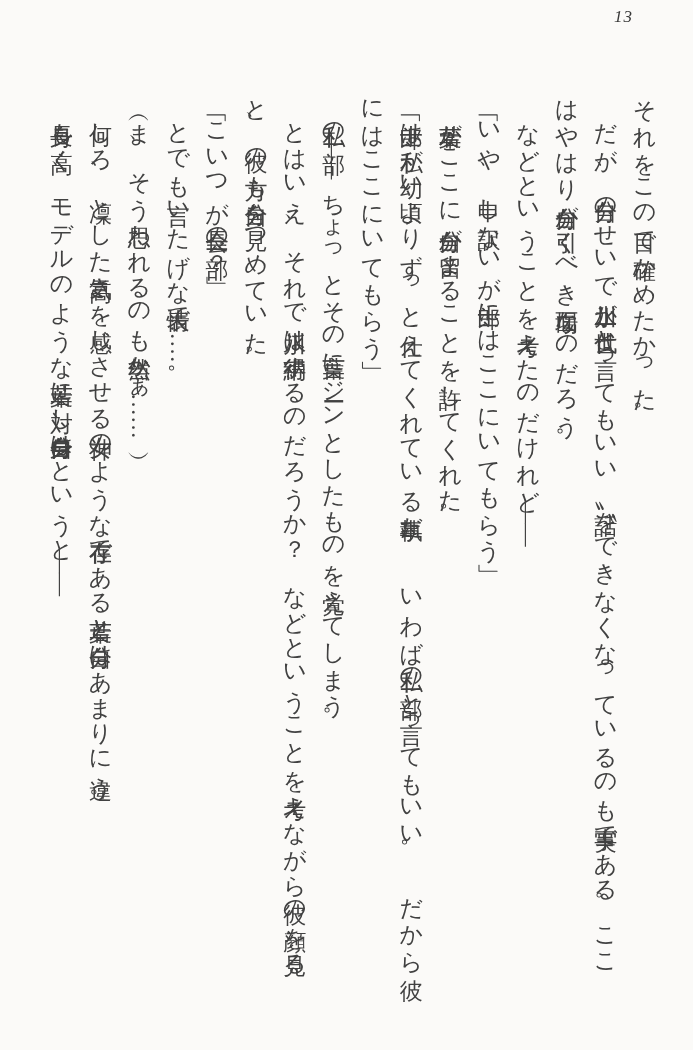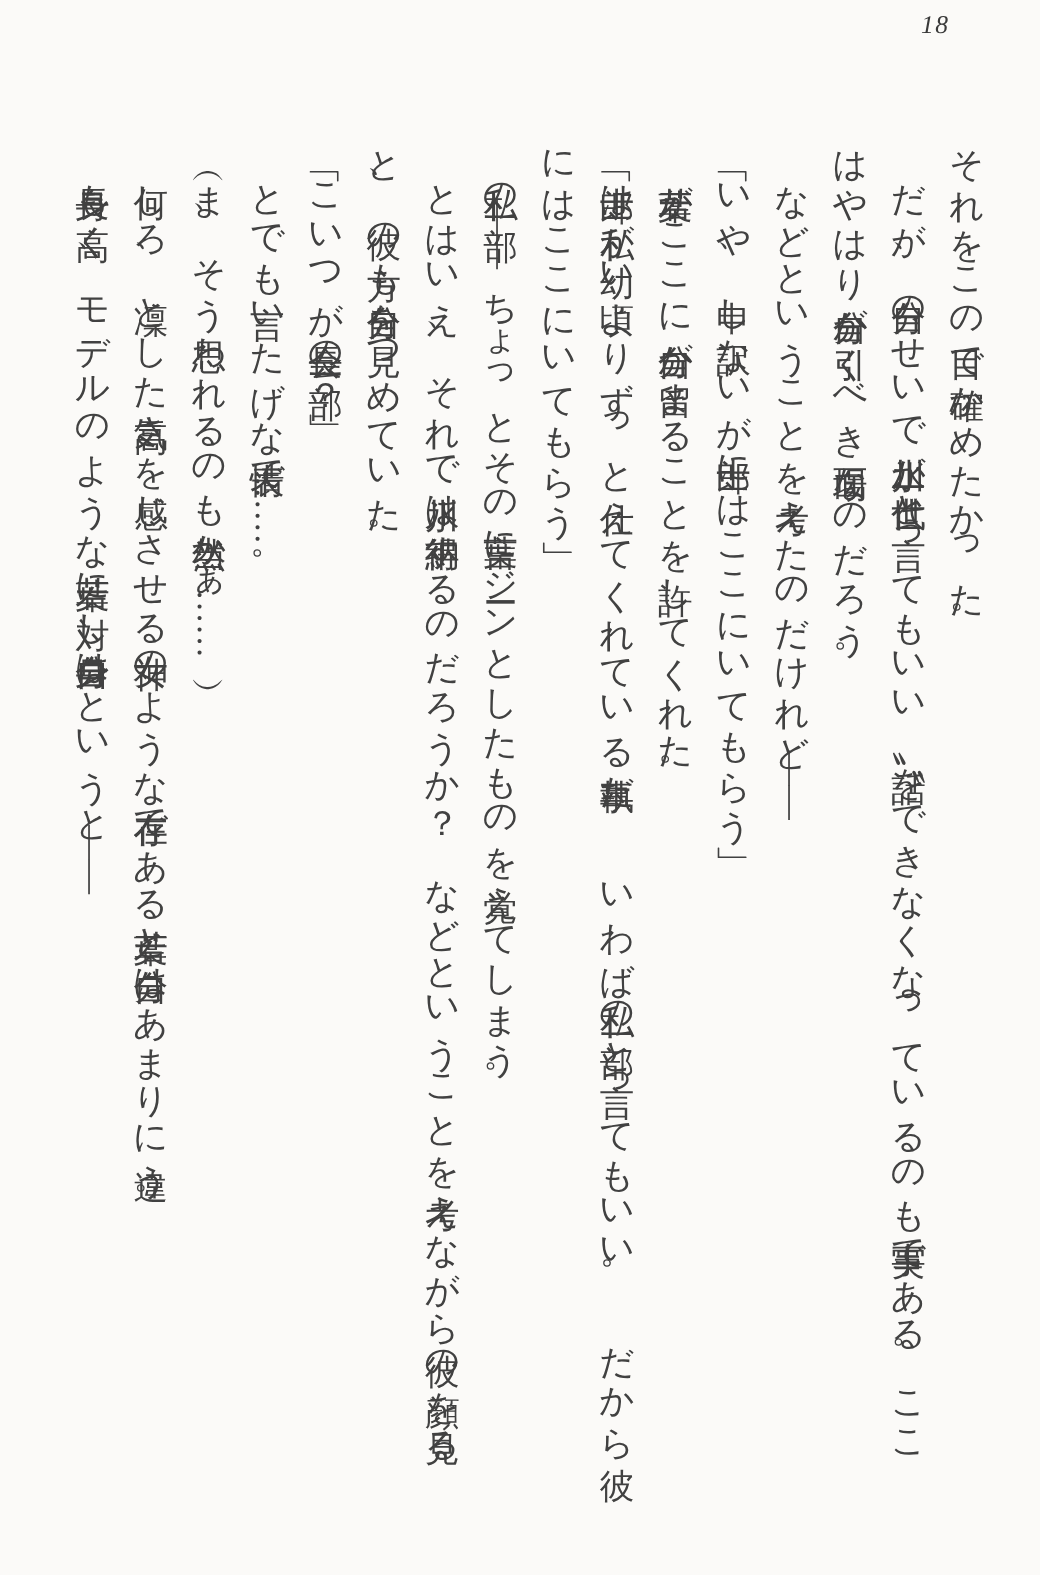--- a/index.html
+++ b/index.html
@@ -50,21 +50,21 @@
     padding: 0;
   }
   .page-text p.indent {
     text-indent: 1em;
   }
 </style>
 </head>
 <body>
 
 <div class="page">
-  <div class="page-number">18</div>
+  <div class="page-number">13</div>
 
   <div class="page-text">
       <p>それをこの目で確かめたかった。</p>
       <p class="indent">だが、自分のせいで氷川が一世一代と言ってもいい　〝話〟をできなくなっているのも事実である。ここはやはり自分が引くべき場面なのだろう。</p>
       <p class="indent">などということを考えたのだけれど——</p>
       <p class="indent">「いや、申し訳ないが士郎にはここにいてもらう」</p>
       <p class="indent">若葉がここに自分が留まることを許してくれた。</p>
       <p class="indent">「士郎は私が幼い頃よりずっと仕えてくれている執事だ。　いわば私の一部と言ってもいい。　だから彼にはここにいてもらう」</p>
       <p class="indent">私の一部——ちょっとその言葉にジーンとしたものを覚えてしまう。</p>
       <p class="indent">とはいえ、それで氷川は納得するのだろうか？　などということを考えながら彼の顔を見ると、彼の方も自分を見つめていた。</p>

